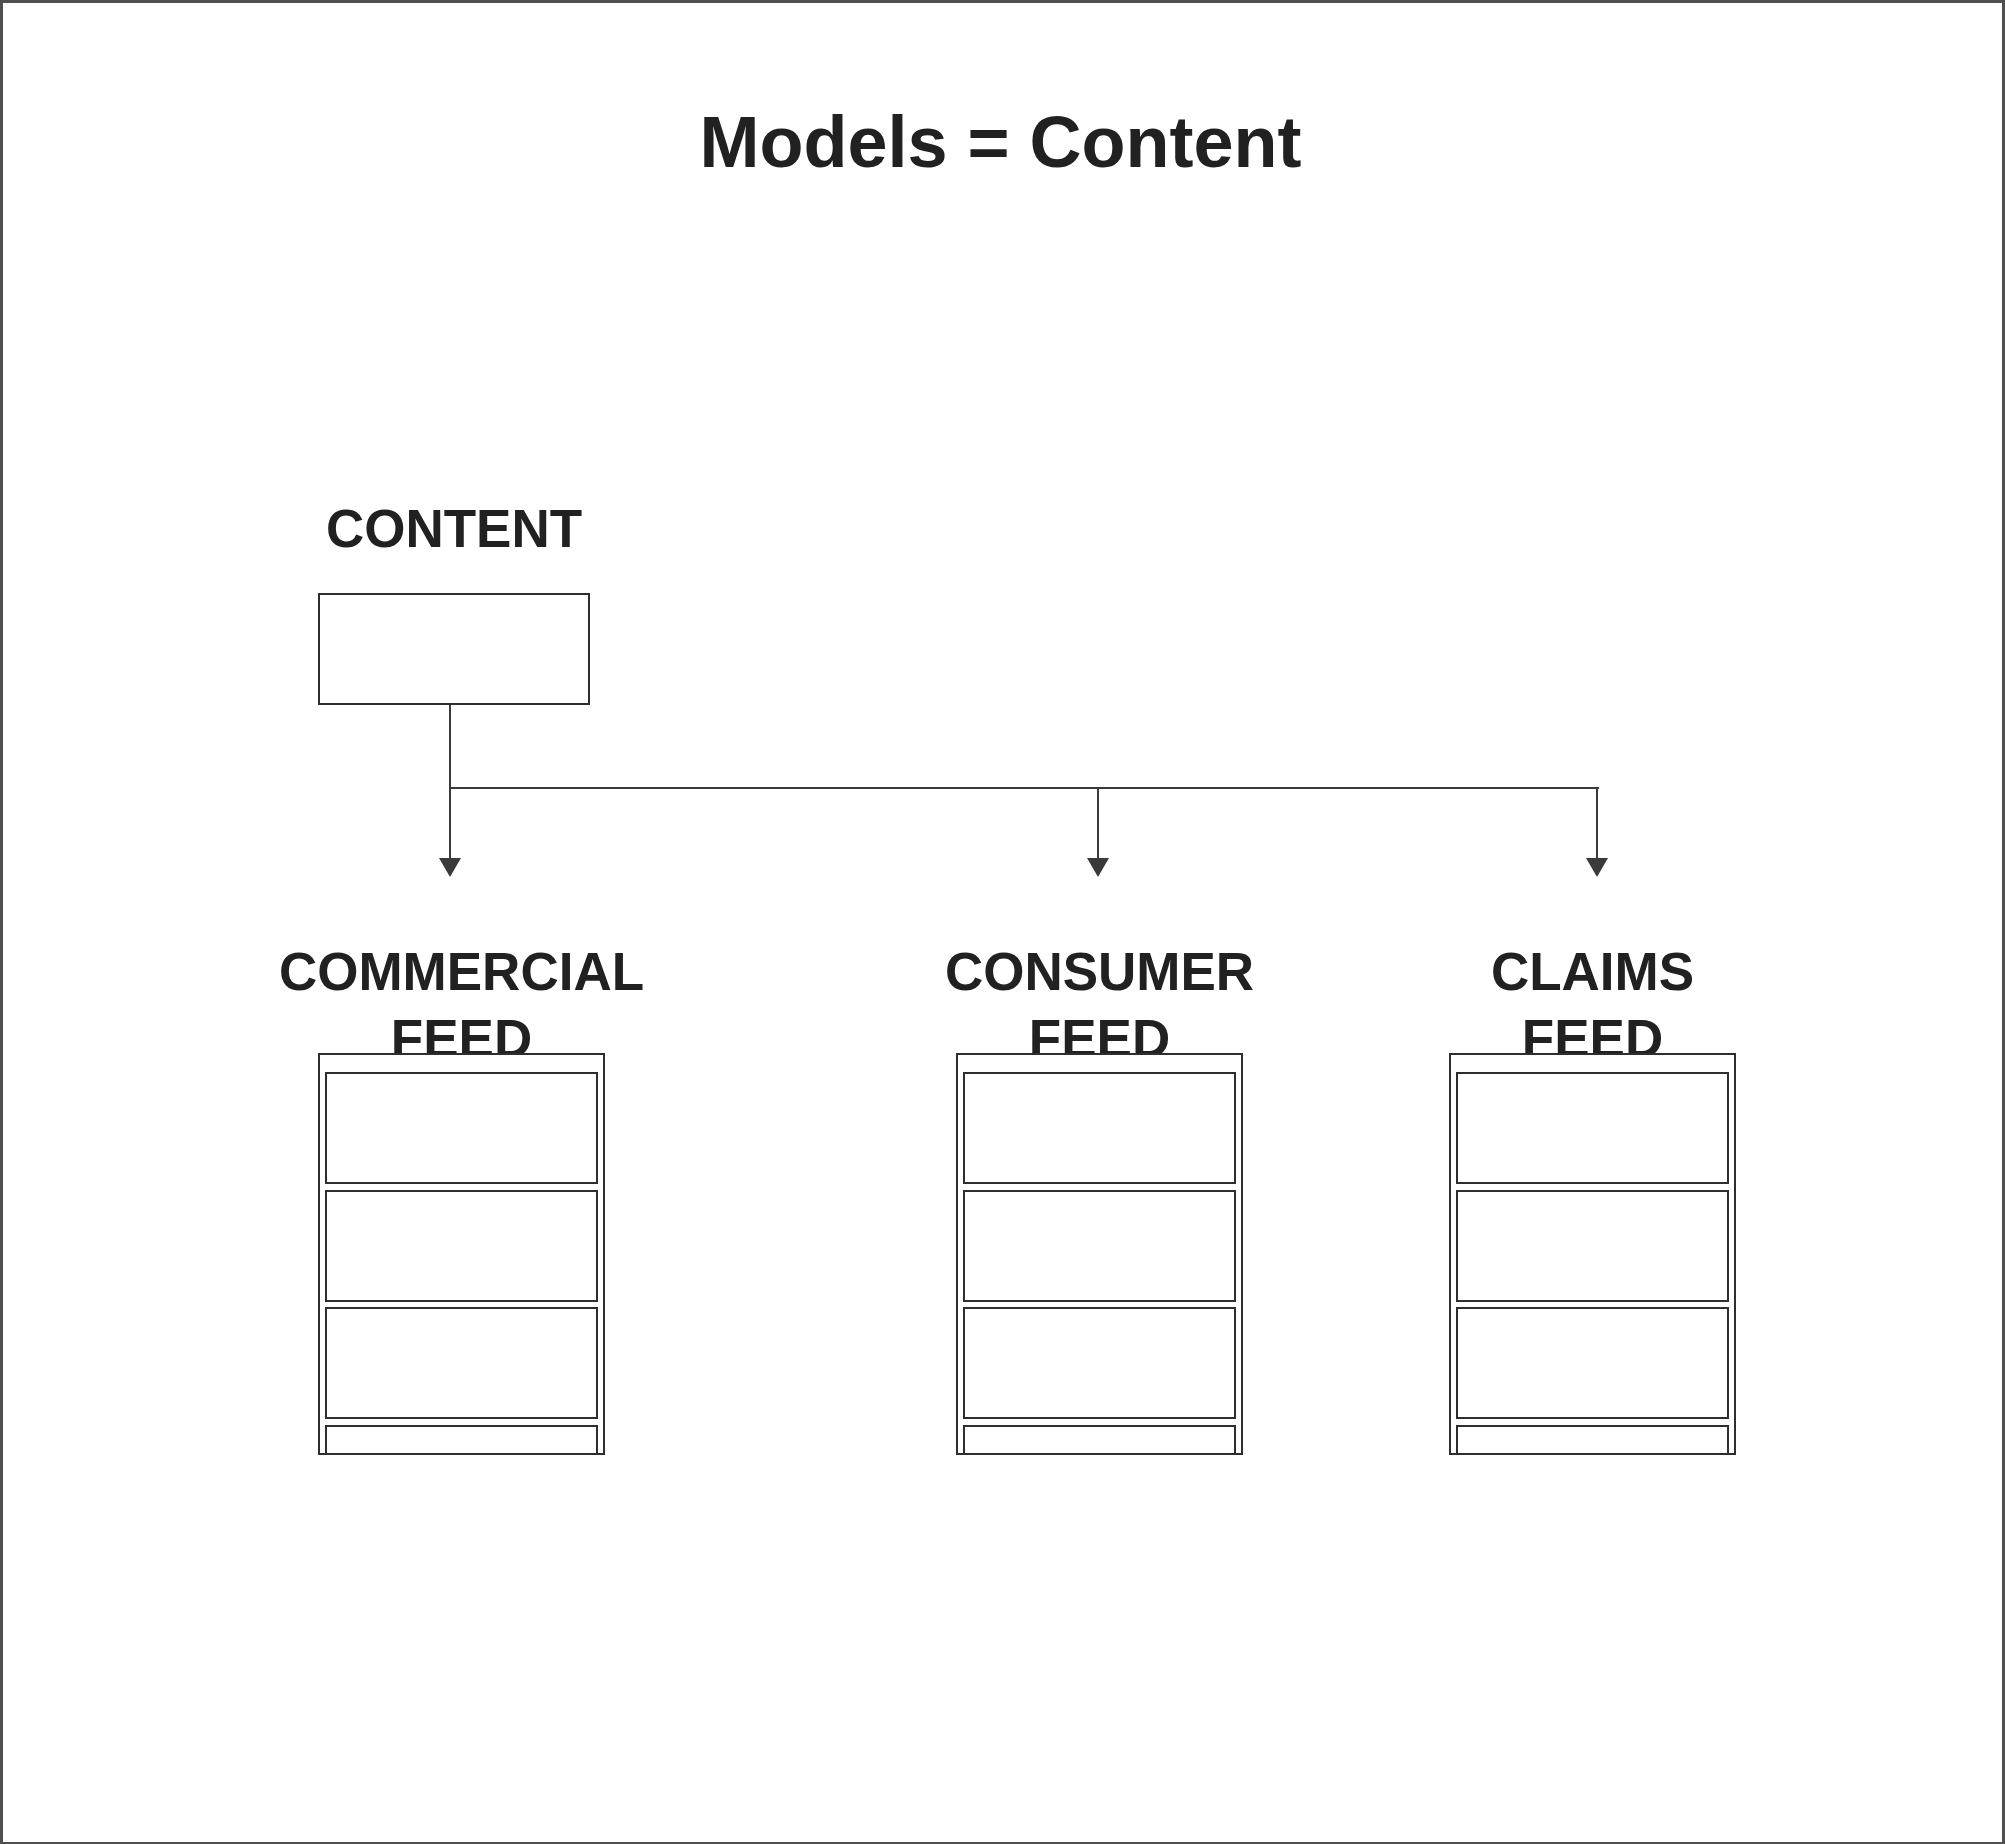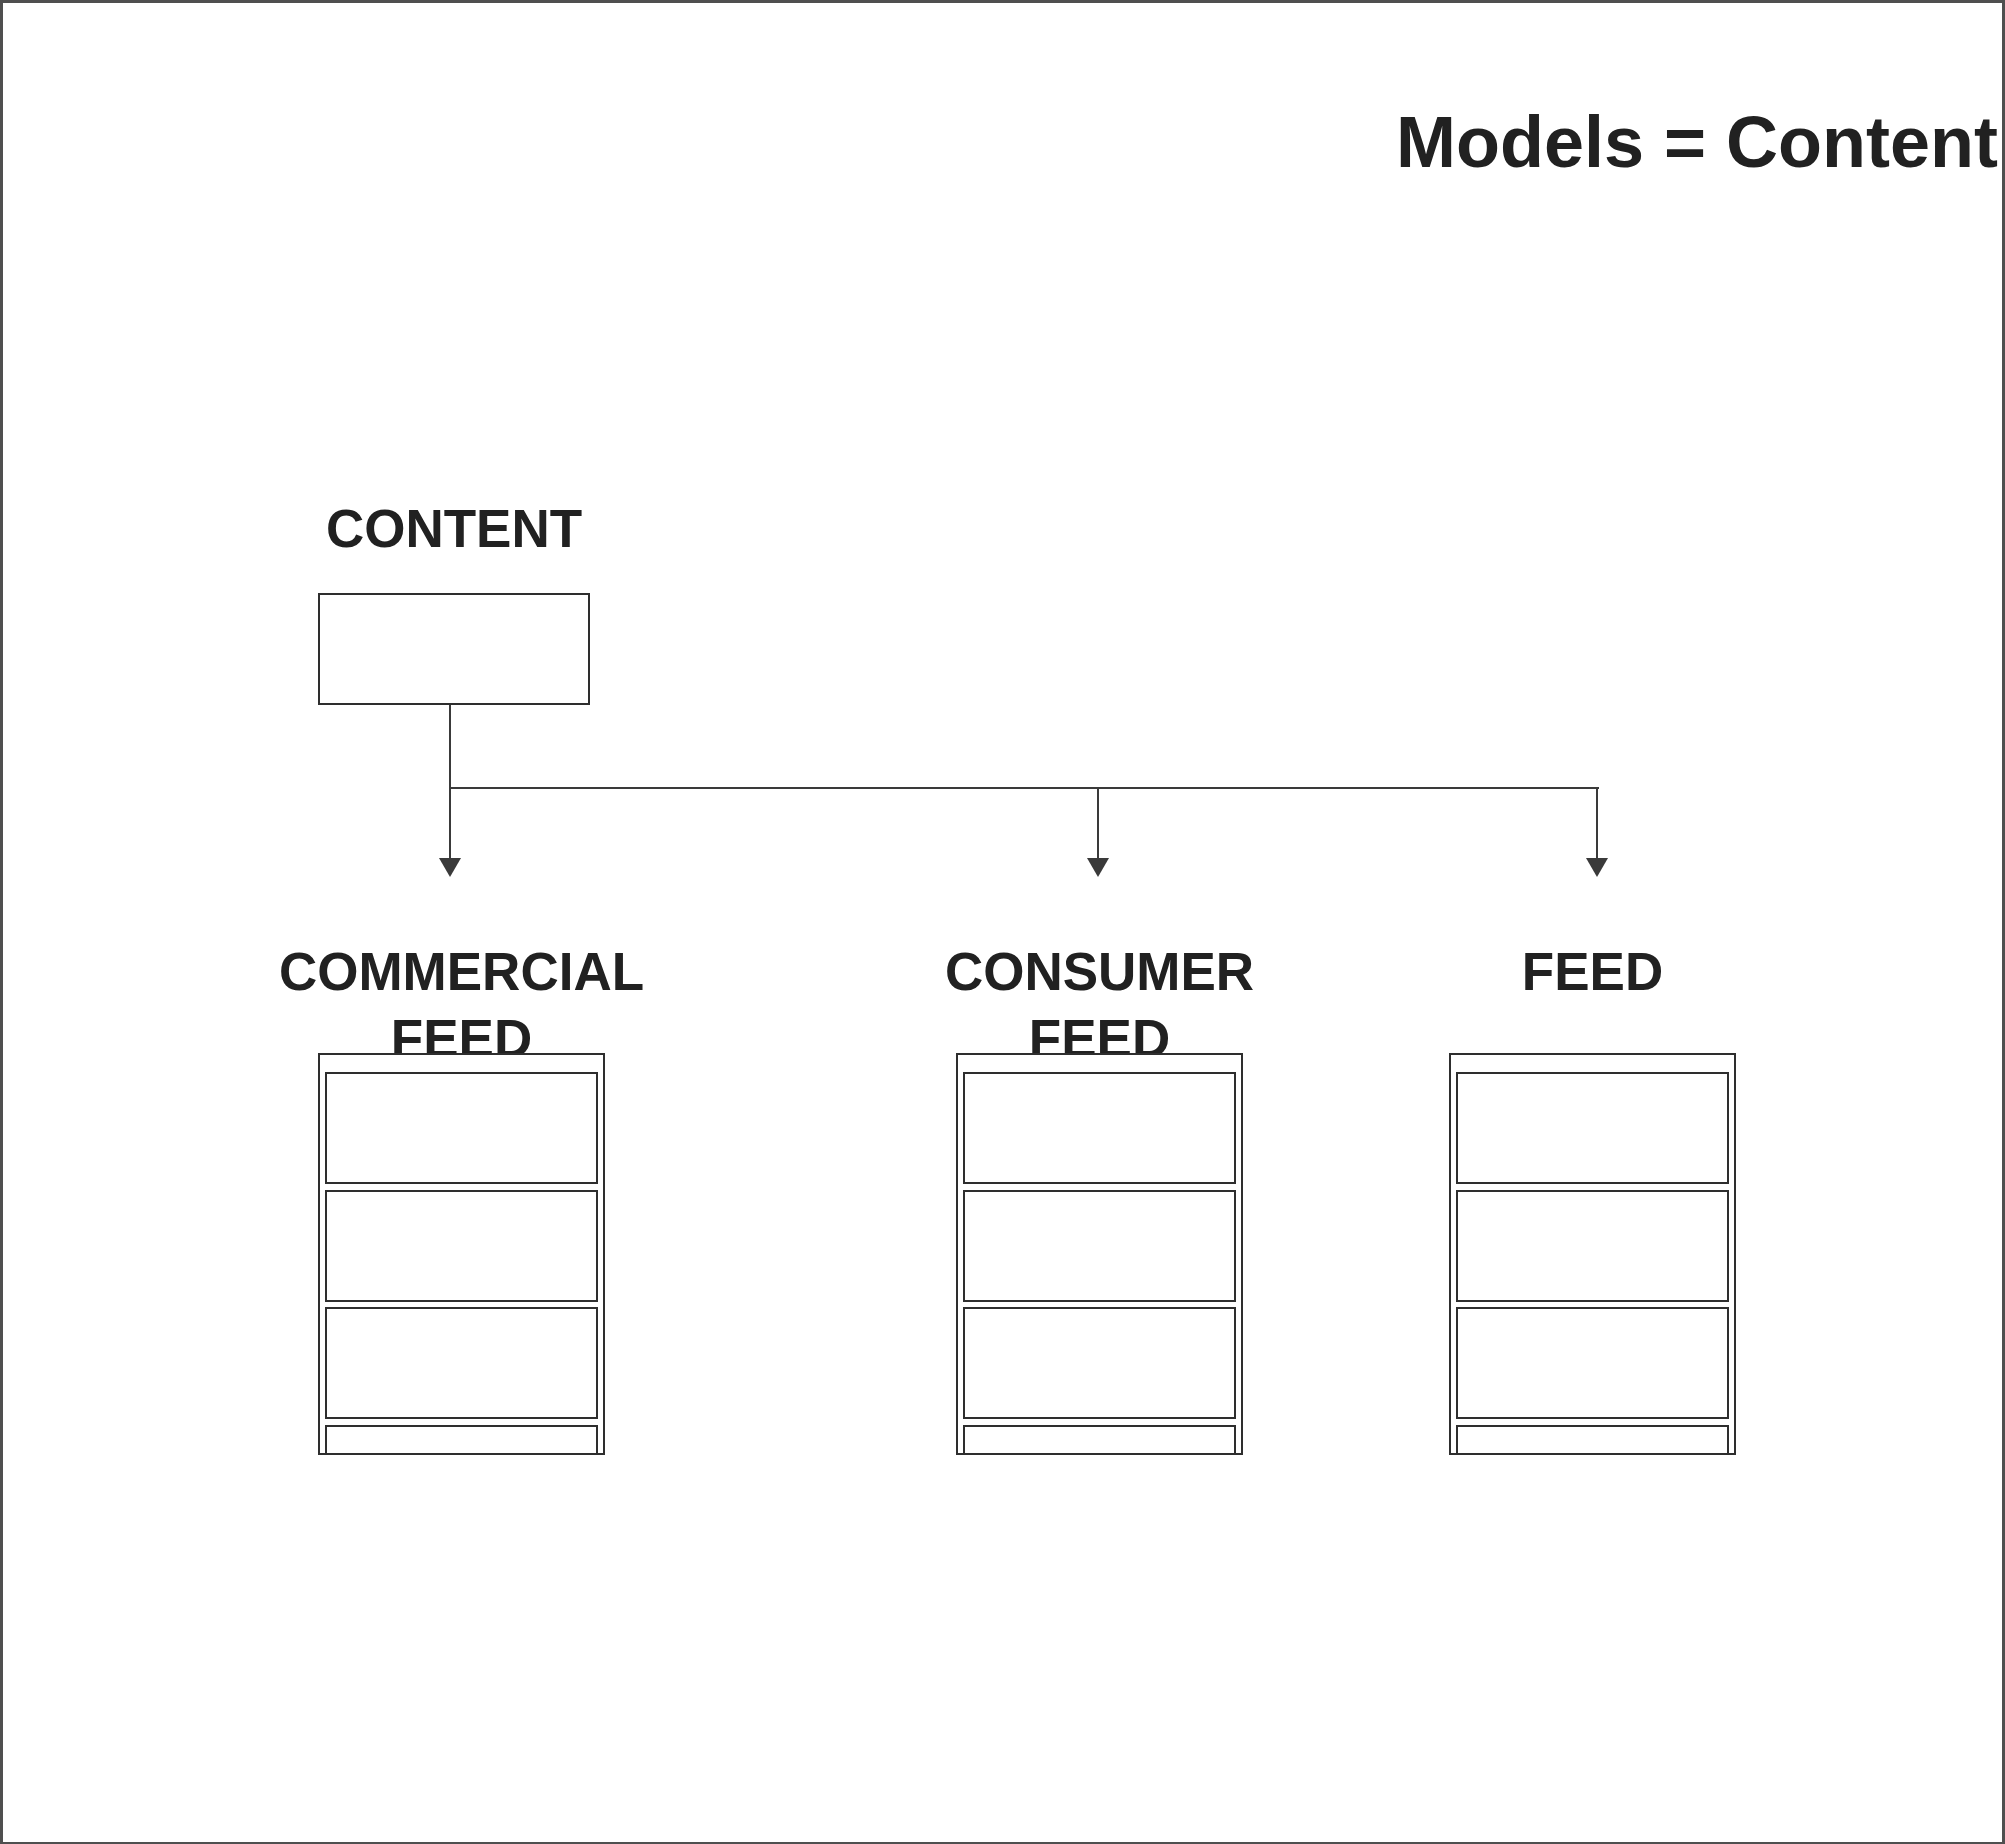--- a/index.html
+++ b/index.html
@@ -15,21 +15,21 @@
     width:2005px;height:1845px;
     box-sizing:border-box;
     background:var(--background);
     border:3.2px solid var(--frame);
     overflow:hidden;
     font-family:"Liberation Sans","DejaVu Sans",sans-serif;
     color:var(--text);
   }
   .title{
     position:absolute;left:0;right:4px;top:103px;
-    text-align:right;
+    text-align:center;
     font-size:72px;font-weight:700;line-height:1;
     letter-spacing:0;
   }
   .node-label{
     position:absolute;
     font-size:53px;font-weight:600;line-height:67px;
     text-align:center;white-space:nowrap;
   }
   .content-label{left:315px;width:272px;top:492px;}
   .content-box{
@@ -92,20 +92,21 @@
 
   <div class="node-label feed-label fl-1">
     <div>COMMERCIAL</div>
     <div>FEED</div>
   </div>
   <div class="node-label feed-label fl-2">
     <div>CONSUMER</div>
     <div>FEED</div>
   </div>
   <div class="node-label feed-label fl-3">
+    <div>CLAIMS</div>
     <div>FEED</div>
   </div>
 
   <div class="stack st-1">
       <div class="card"></div>
       <div class="card"></div>
       <div class="card"></div>
       <div class="card partial"></div>
     </div>
   <div class="stack st-2">

